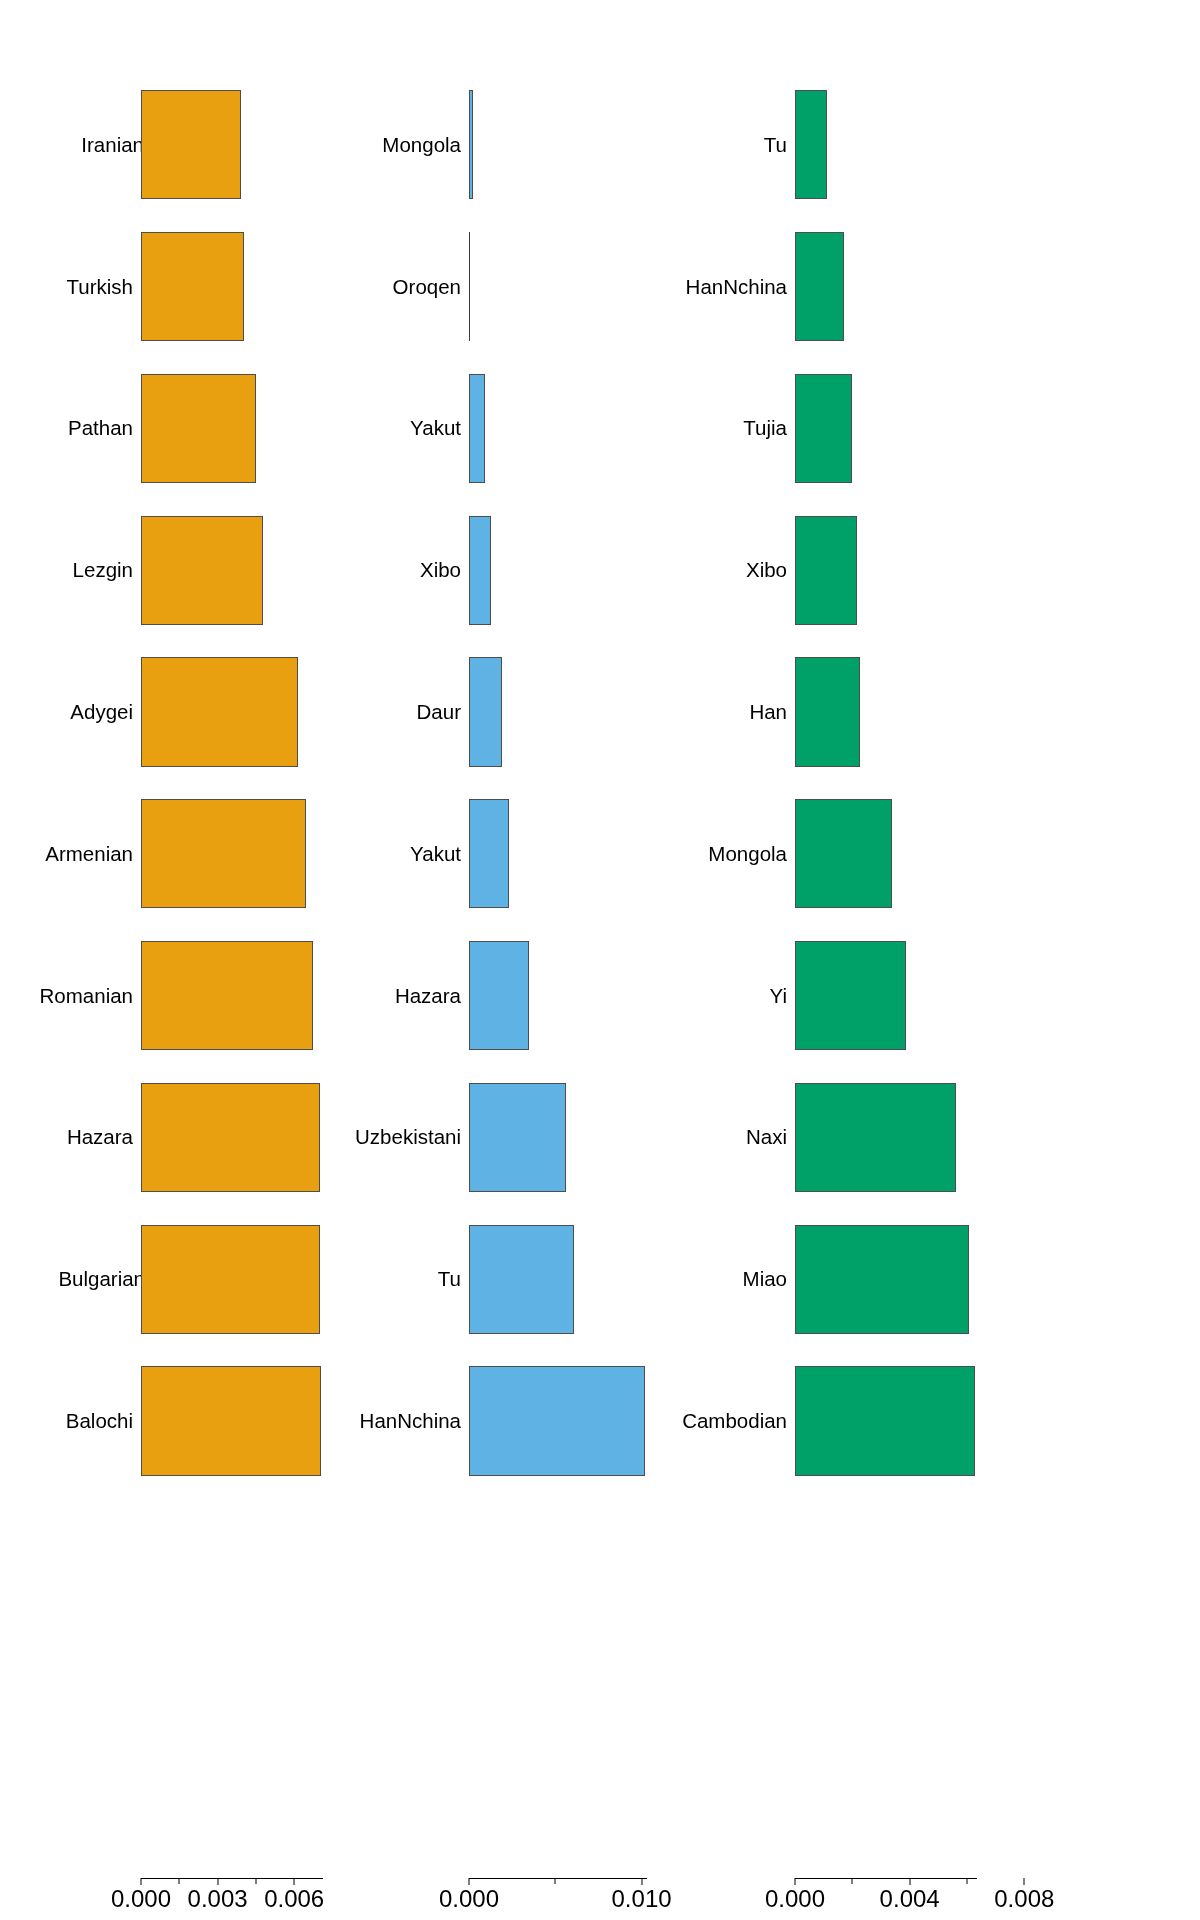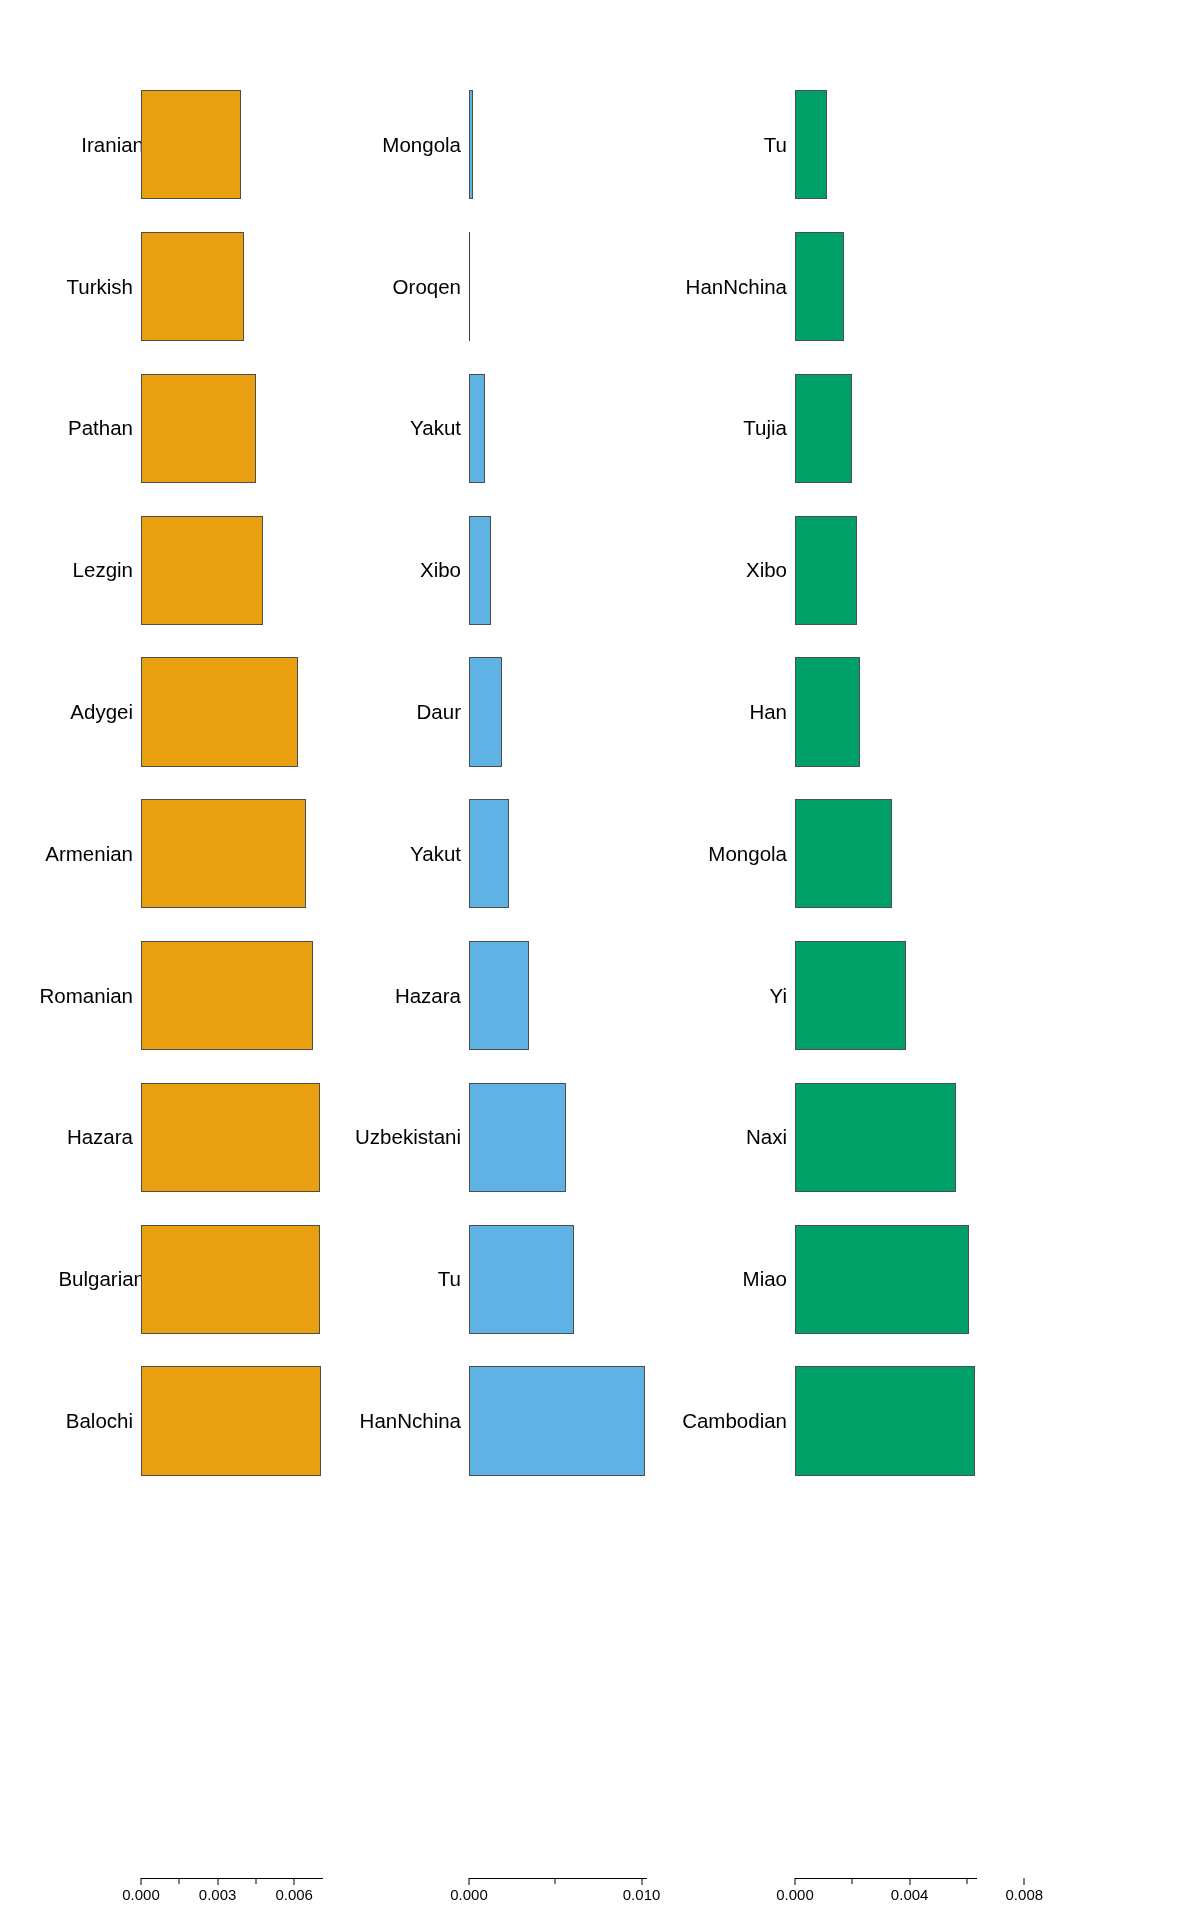--- a/index.html
+++ b/index.html
@@ -100,21 +100,21 @@
     position: absolute;
     top: 0;
     width: 1px;
     height: 7px;
     background: #000000;
     transform: translateX(-0.5px);
   }
   .tick-label {
     position: absolute;
     top: 9px;
-    font-size: 15px;
+    font-size: 24px;
     line-height: 1;
     transform: translateX(-50%);
     white-space: nowrap;
     color: #000000;
   }
 </style>
 </head>
 <body>
 
 <div id="figure">

